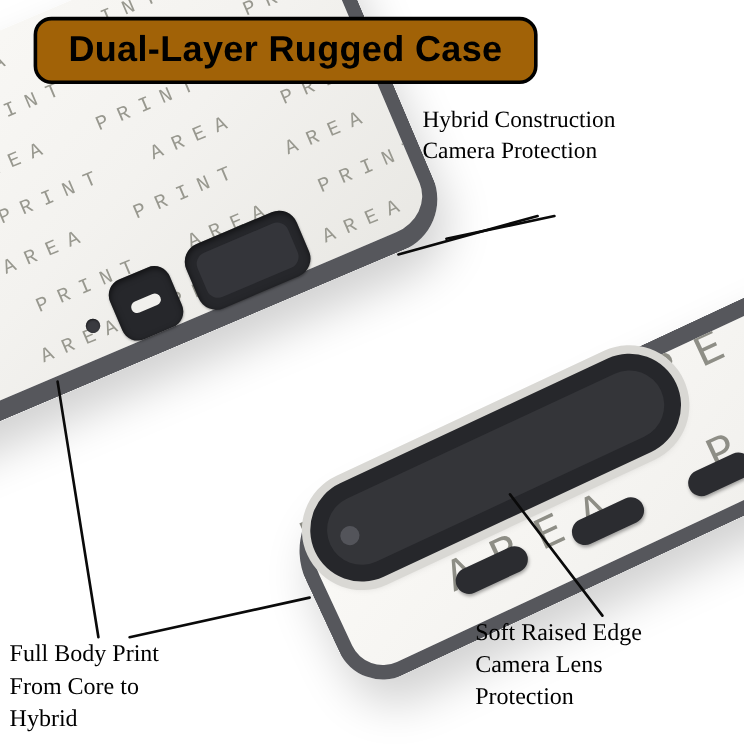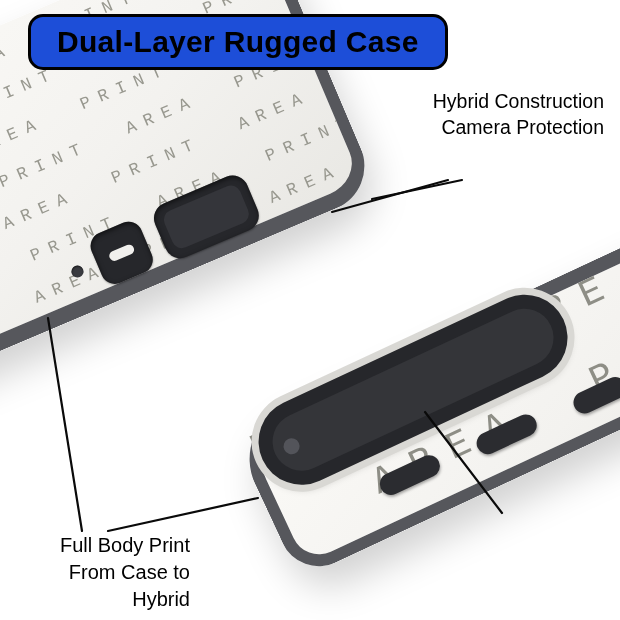--- a/index.html
+++ b/index.html
@@ -108,28 +108,28 @@
 
   
   .lines-svg{
     position:absolute; inset:0; width:620px; height:620px;
     z-index:4; pointer-events:none;
   }
   .lines-svg line{ stroke:#0a0a0a; stroke-width:2.2; stroke-linecap:round; }
 
   .title-badge{
     position:absolute; left:28px; top:14px; z-index:6;
-    background:#1d4ed8; border:3.5px solid var(--ink); border-radius:15px;
+    background:#a16207; border:3.5px solid var(--ink); border-radius:15px;
     padding:8px 26px;
     font-size:30px; font-weight:bold; letter-spacing:.3px; color:var(--ink);
     white-space:nowrap;
   }
   .callout{
-    position:absolute; z-index:5; text-align:right; color:var(--ink);
-    font-size:20px; line-height:26px;
+    position:absolute; z-index:5; text-align:left; color:var(--ink);
+    font-size:20px; line-height:26px;font-family:Liberation Serif, serif;
   }
   .callout-hybrid{ left:352px; top:88px; width:252px; font-size:19.5px; }
   .callout-fullbody{ left:8px; top:532px; width:182px; line-height:27px; }
   .callout-camera{ left:396px; top:514px; width:210px; line-height:27px; }
 </style>
 </head>
 <body>
 
 <div class="canvas">
 
@@ -180,18 +180,23 @@
 
   <div class="title-badge">Dual-Layer Rugged Case</div>
 
   <div class="callout callout-hybrid">
     <div>Hybrid Construction</div>
     <div>Camera Protection</div>
   </div>
 
   <div class="callout callout-fullbody">
     <div>Full Body Print</div>
-    <div>From Case to</div>
+    <div>From Core to</div>
     <div>Hybrid</div>
   </div>
 
+  <div class="callout callout-camera">
+    <div>Soft Raised Edge</div>
+    <div>Camera Lens</div>
+    <div>Protection</div>
+  </div>
 
 </div>
 
 </body></html>

